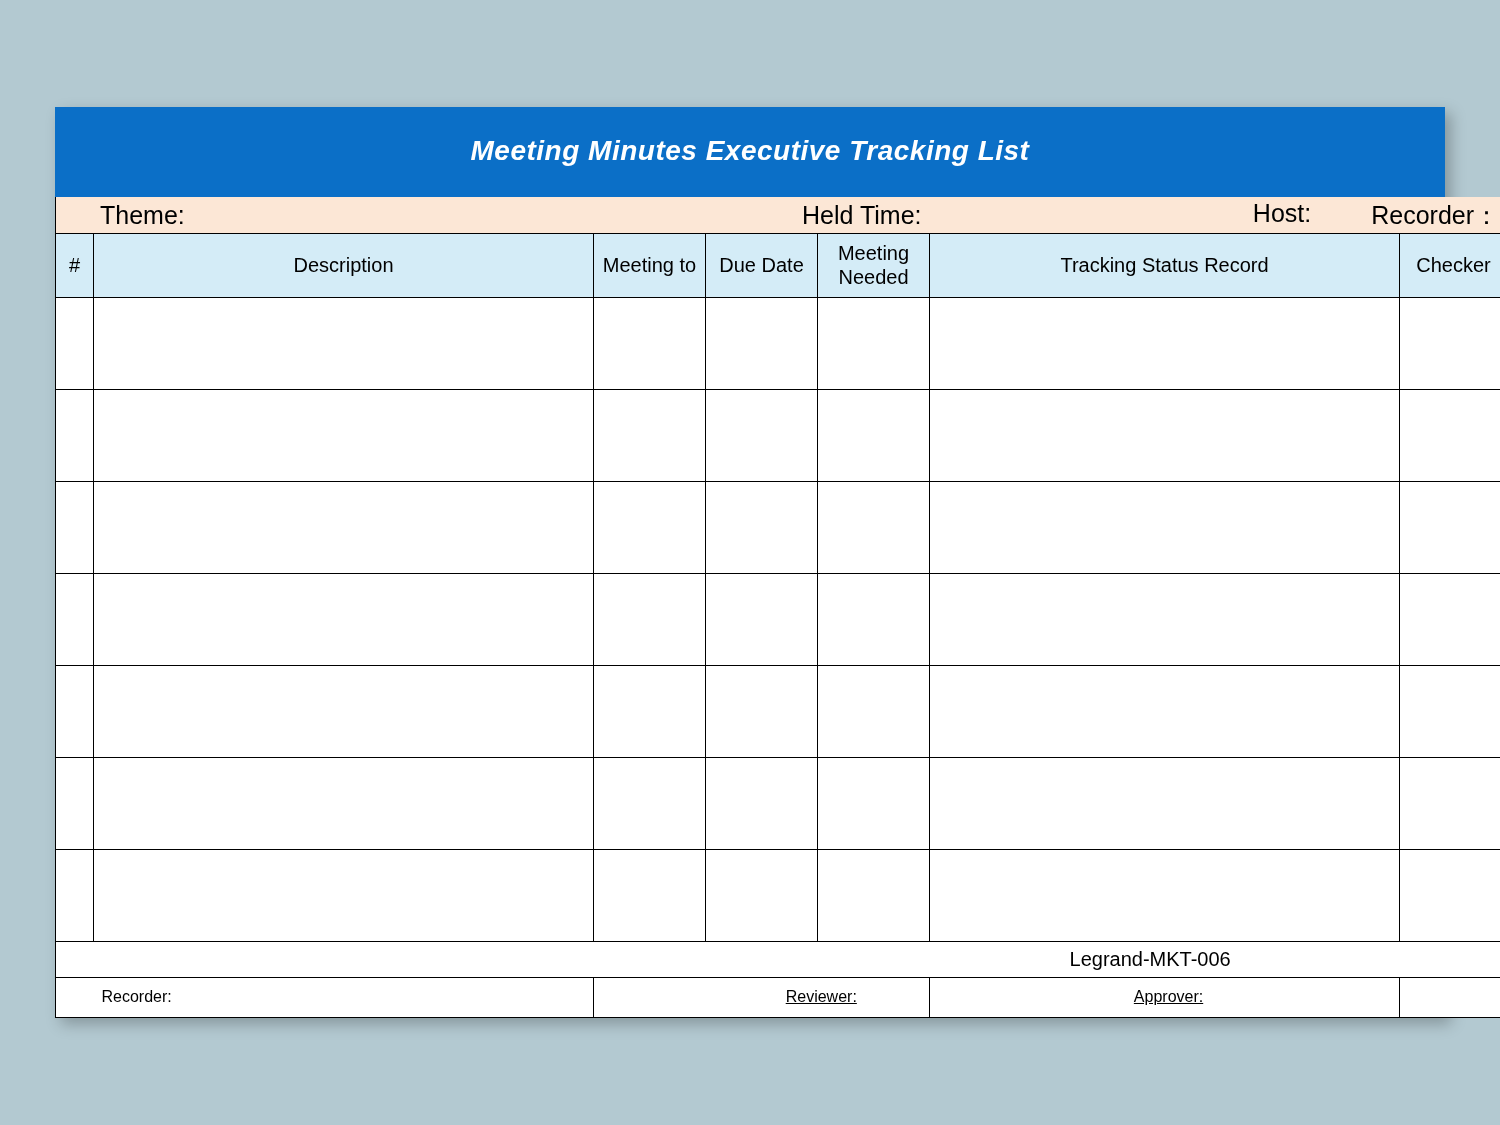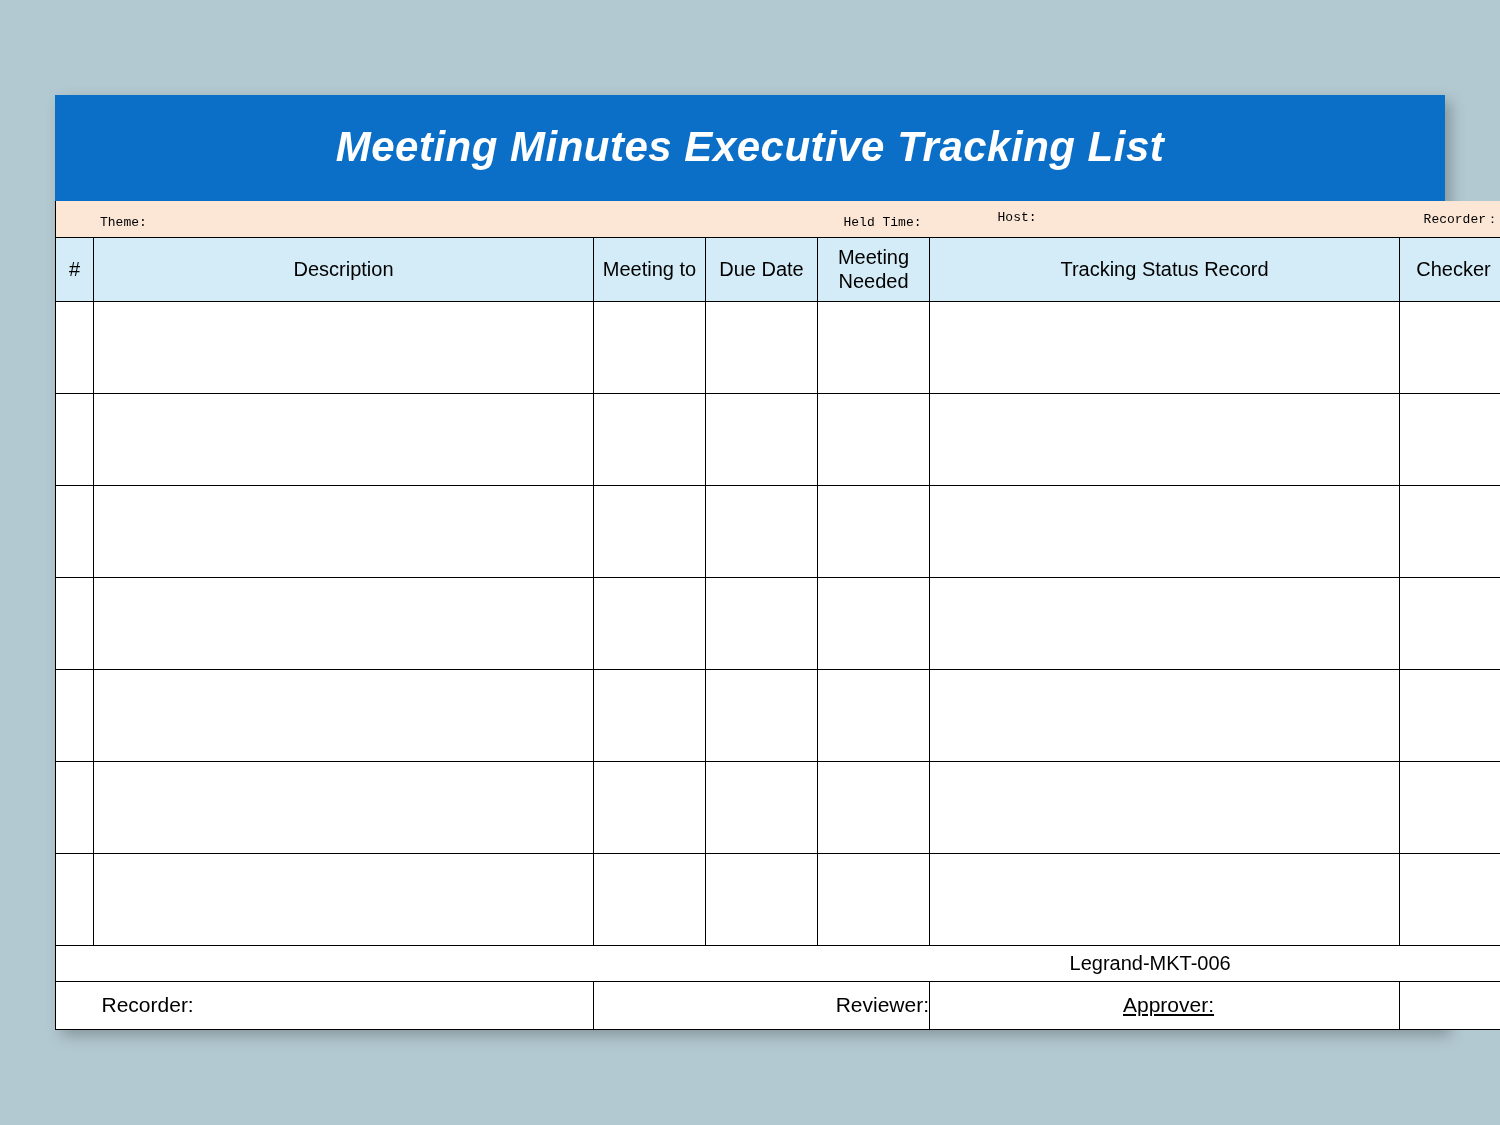--- a/index.html
+++ b/index.html
@@ -20,21 +20,21 @@
       width: 1390px;
       background: #fff;
       box-shadow: 6px 6px 14px rgba(0,0,0,0.25);
     }
     .title-bar {
       background: #0b6fc7;
       color: #fff;
       text-align: center;
       font-weight: bold;
       font-style: italic;
-      font-size: 42px;
+      font-size: 28px;
       padding: 28px 0 30px 0;
       letter-spacing: 0.5px;
     }
     table {
       width: 100%;
       border-collapse: collapse;
       table-layout: fixed;
     }
     td, th {
       border: 1px solid #000;
@@ -42,22 +42,21 @@
       color: #000;
       vertical-align: middle;
     }
     .meta-row td {
       background: #fce7d6;
       height: 36px;
       padding: 0 8px;
       border-top: none;
     }
     .meta-row .meta-label {
-      font-size: 13px;
-      font-family: Liberation Mono, monospace;
+      font-size: 25px;
     }
     .header-row th {
       background: #d4ecf7;
       font-weight: normal;
       text-align: center;
       height: 64px;
       font-size: 20px;
       padding: 4px 6px;
       line-height: 1.2;
     }
@@ -70,39 +69,39 @@
       height: 36px;
       text-align: center;
       border-left: 1px solid #000;
       border-right: 1px solid #000;
       border-top: 1px solid #000;
       border-bottom: 1px solid #000;
       font-size: 20px;
     }
     .footer-row td {
       background: #fff;
-      height: 48px;
-      font-size: 21px;
+      height: 40px;
+      font-size: 16px;
       padding-left: 8px;
     }
     .col-num   { width: 38px; }
     .col-desc  { width: 500px; }
     .col-assn  { width: 112px; }
     .col-due   { width: 112px; }
     .col-res   { width: 112px; }
     .col-stat  { width: 470px; }
     .col-chk   { width: 108px; }
     .meta-theme { padding-left: 44px !important; }
     .host-loc-cell {
       position: relative;
     }
     .host-loc-inner {
       display: flex;
-      gap: 20px;
-      justify-content: space-between;
+      gap: 60px;
+      justify-content: flex-end;
       padding-left: 60px;
     }
   </style>
 </head>
 <body>
 
 <div class="document">
   <div class="title-bar">Meeting Minutes Executive Tracking List</div>
   <table>
     <colgroup>
@@ -206,21 +205,21 @@
       <td colspan="2" style="border-left:none;text-align:left;padding-left:140px;">
         <span>Legrand-MKT-006</span>
       </td>
     </tr>
     <tr class="footer-row">
       <td style="border-right:none;"></td>
       <td style="border-left:none;">
         <span>Recorder:</span>
       </td>
       <td style="border-right:none;"></td>
-      <td colspan="2" style="border-left:none;text-align:right;">
+      <td colspan="2" style="border-left:none;text-align:center;text-decoration:underline;">
         <span>Reviewer:</span>
       </td>
       <td style="text-align:center;text-decoration:underline;">
         <span>Approver:</span>
       </td>
       <td></td>
     </tr>
   </tbody>
     </table>
 </div>

